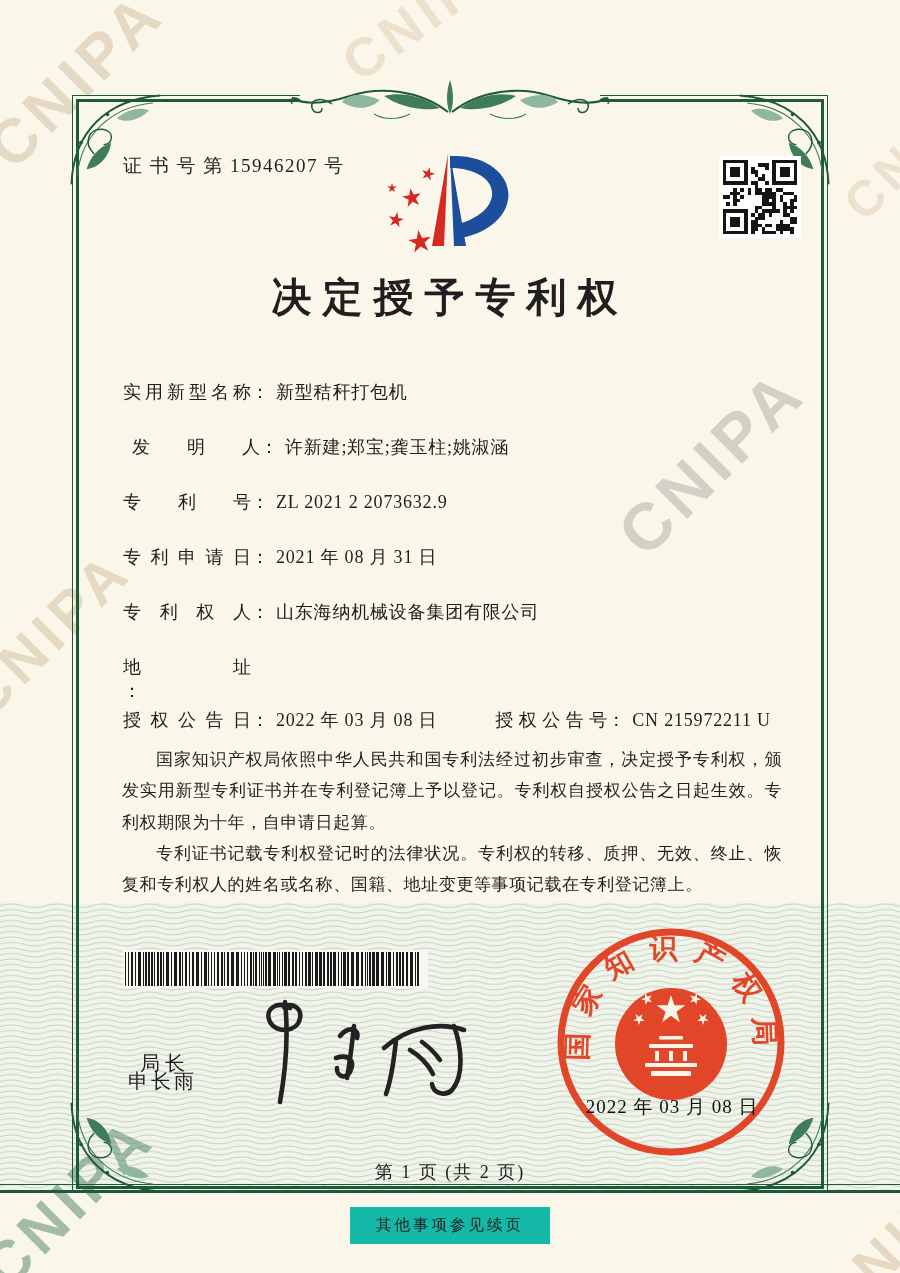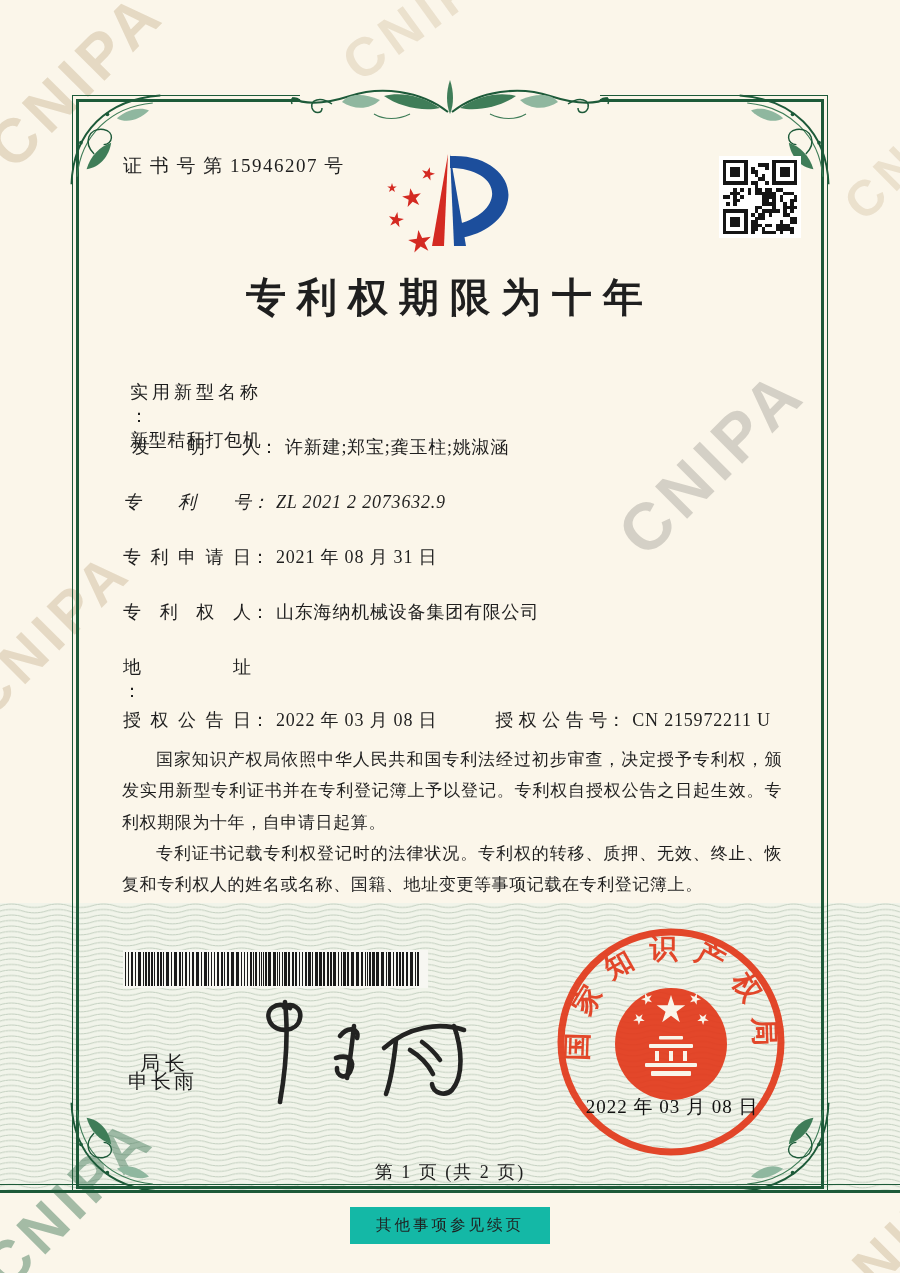--- a/index.html
+++ b/index.html
@@ -35,21 +35,21 @@
   
   .cert-no{position:absolute;left:123px;top:153px;z-index:3;font-size:19px;letter-spacing:1.5px;}
   .logo{position:absolute;left:362px;top:144px;z-index:3;}
   .qr{position:absolute;left:719px;top:156px;z-index:3;background:#fff;line-height:0;}
   .title{position:absolute;left:0;right:0;top:270px;z-index:3;text-align:center;
          font-size:40px;font-weight:700;letter-spacing:11px;}
   .frow{position:absolute;left:123px;z-index:3;display:flex;align-items:baseline;font-size:18px;white-space:nowrap;}
   .flabel{display:inline-block;width:128px;text-align:justify;text-align-last:justify;}
   .fvalue{margin-left:7px;letter-spacing:.8px;}
   .flabel2{display:inline-block;width:112px;margin-left:58px;text-align:justify;text-align-last:justify;}
-  .r0{top:380px;flex-direction:column;} .r1{top:435px;margin-left:9px;} .r2{top:490px;font-style:italic;} .r3{top:545px;} .r4{top:600px;} .r5{top:655px;flex-direction:column;} .r6{top:708px;}
+  .r0{top:380px;} .r1{top:435px;margin-left:9px;} .r2{top:490px;} .r3{top:545px;} .r4{top:600px;} .r5{top:655px;flex-direction:column;} .r6{top:708px;}
   .paras{position:absolute;left:122px;right:118px;top:744px;z-index:3;font-size:17px;line-height:1.84;
          text-align:justify;letter-spacing:.6px;}
   .paras p{margin:0;text-indent:2em;}
   .barcode{position:absolute;left:123px;top:950px;z-index:3;line-height:0;}
   .officer-title{position:absolute;left:140px;top:1030px;z-index:3;font-family:Liberation Serif, serif;font-size:20px;letter-spacing:5px;margin-top:20px;}
   .officer-name{position:absolute;left:128px;top:1068px;z-index:3;font-family:var(--sans);font-size:20px;letter-spacing:3px;}
   .sig{position:absolute;left:244px;top:996px;z-index:3;}
   .seal{position:absolute;left:546px;top:920px;z-index:4;opacity:.93;}
   .seal-date{position:absolute;left:552px;top:1094px;width:240px;z-index:5;text-align:center;
              font-size:19px;letter-spacing:1px;color:#111;}
@@ -365,21 +365,21 @@
           <rect x="11" y="20" width="1" height="1"></rect>
           <rect x="12" y="20" width="1" height="1"></rect>
           <rect x="13" y="20" width="1" height="1"></rect>
           <rect x="14" y="20" width="1" height="1"></rect>
           <rect x="16" y="20" width="1" height="1"></rect>
           <rect x="19" y="20" width="1" height="1"></rect>
         </g>
     </svg>
   </div>
 
-  <div class="title">专利权期限为十年</div>
+  <div class="title">决定授予专利权</div>
 
   <div class="frow r0">
     <span class="flabel">实用新型名称</span>
       <span>：</span>
     <span class="fvalue">新型秸秆打包机</span>
   </div>
   <div class="frow r1">
     <span class="flabel">发明人</span>
       <span>：</span>
     <span class="fvalue">许新建;郑宝;龚玉柱;姚淑涵</span>

